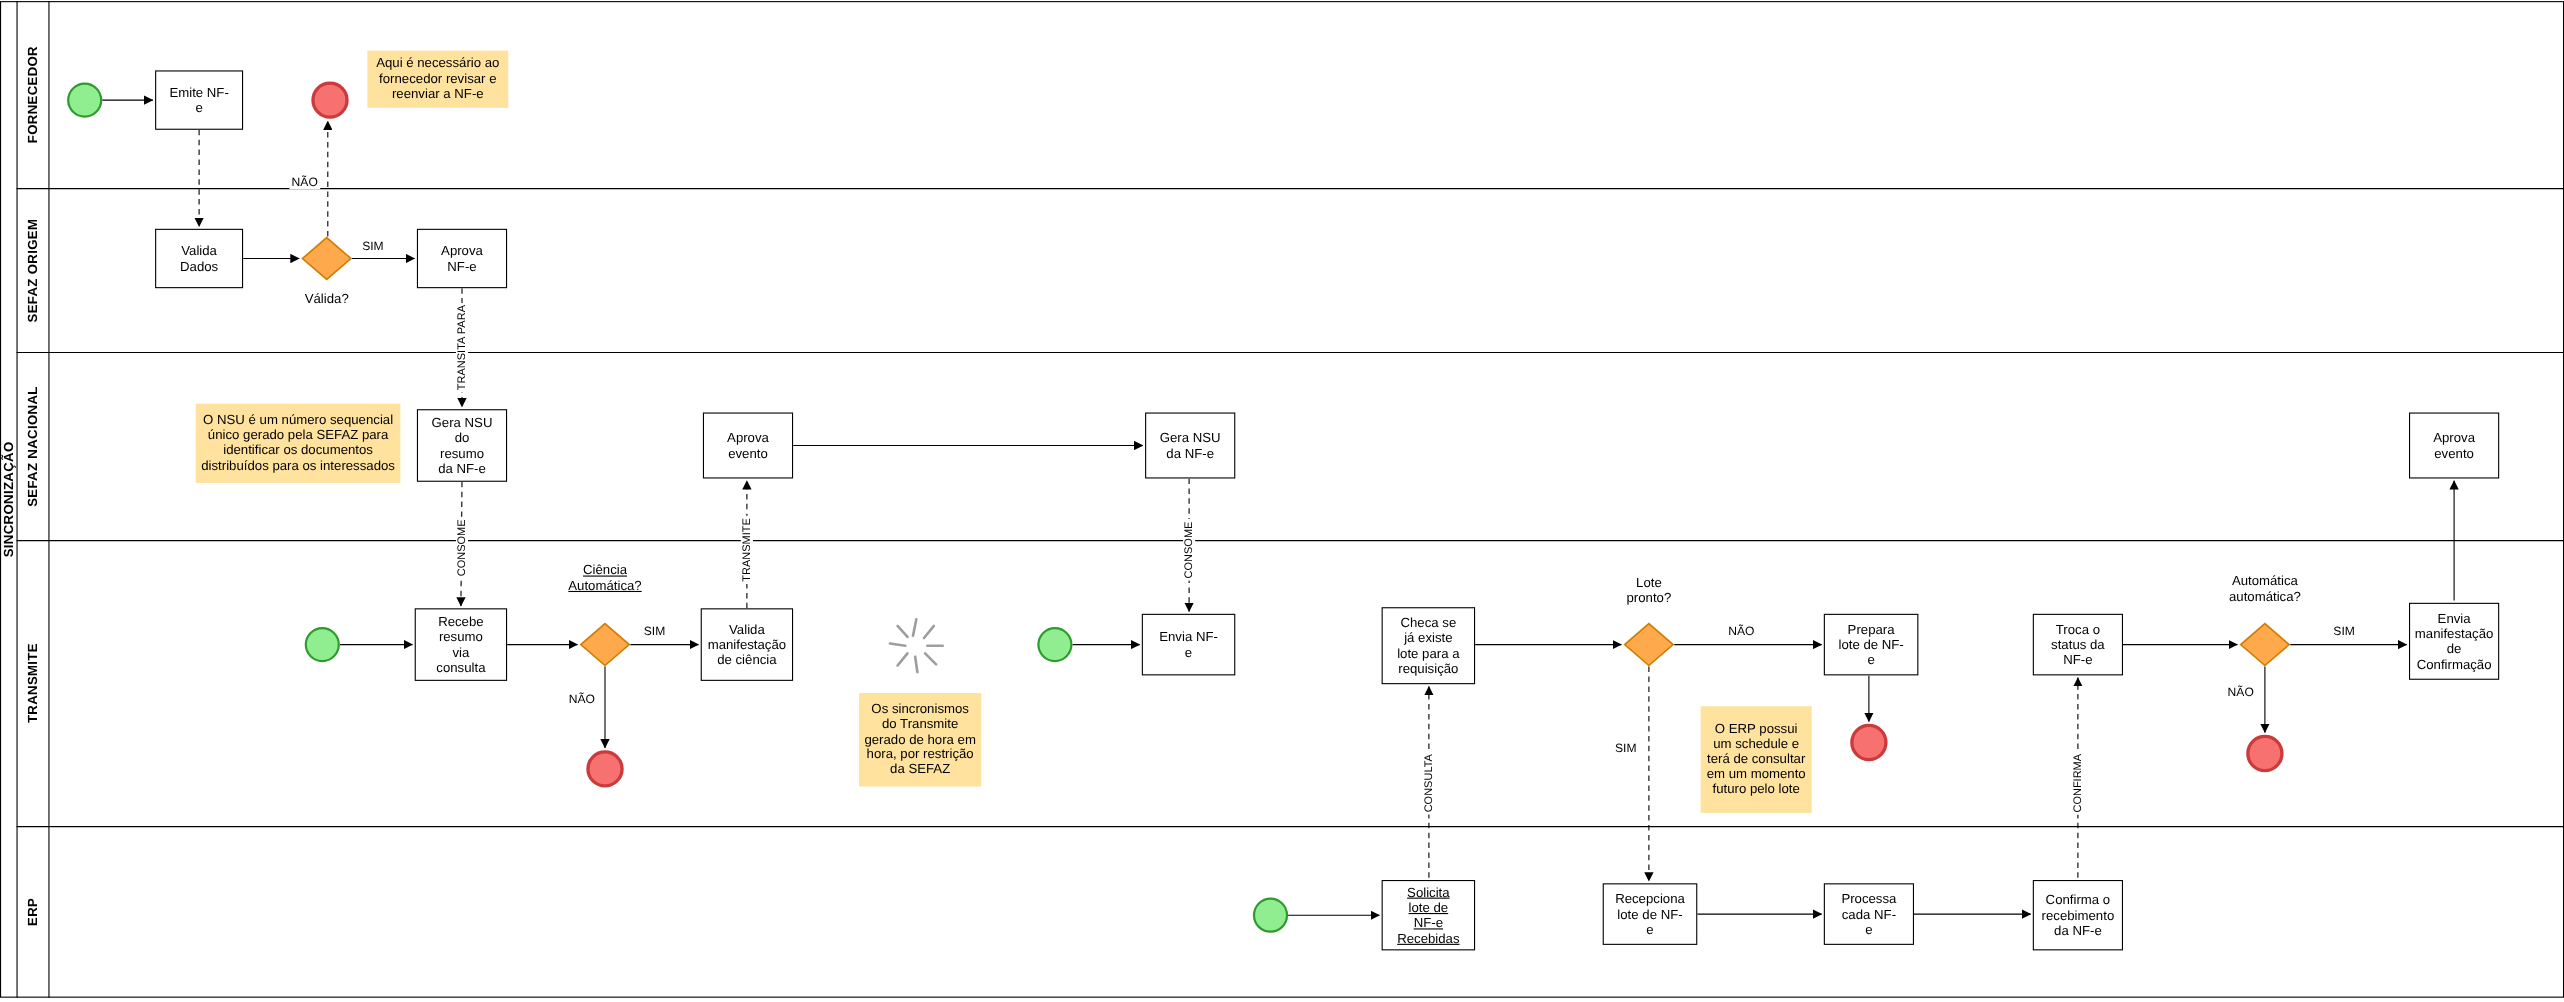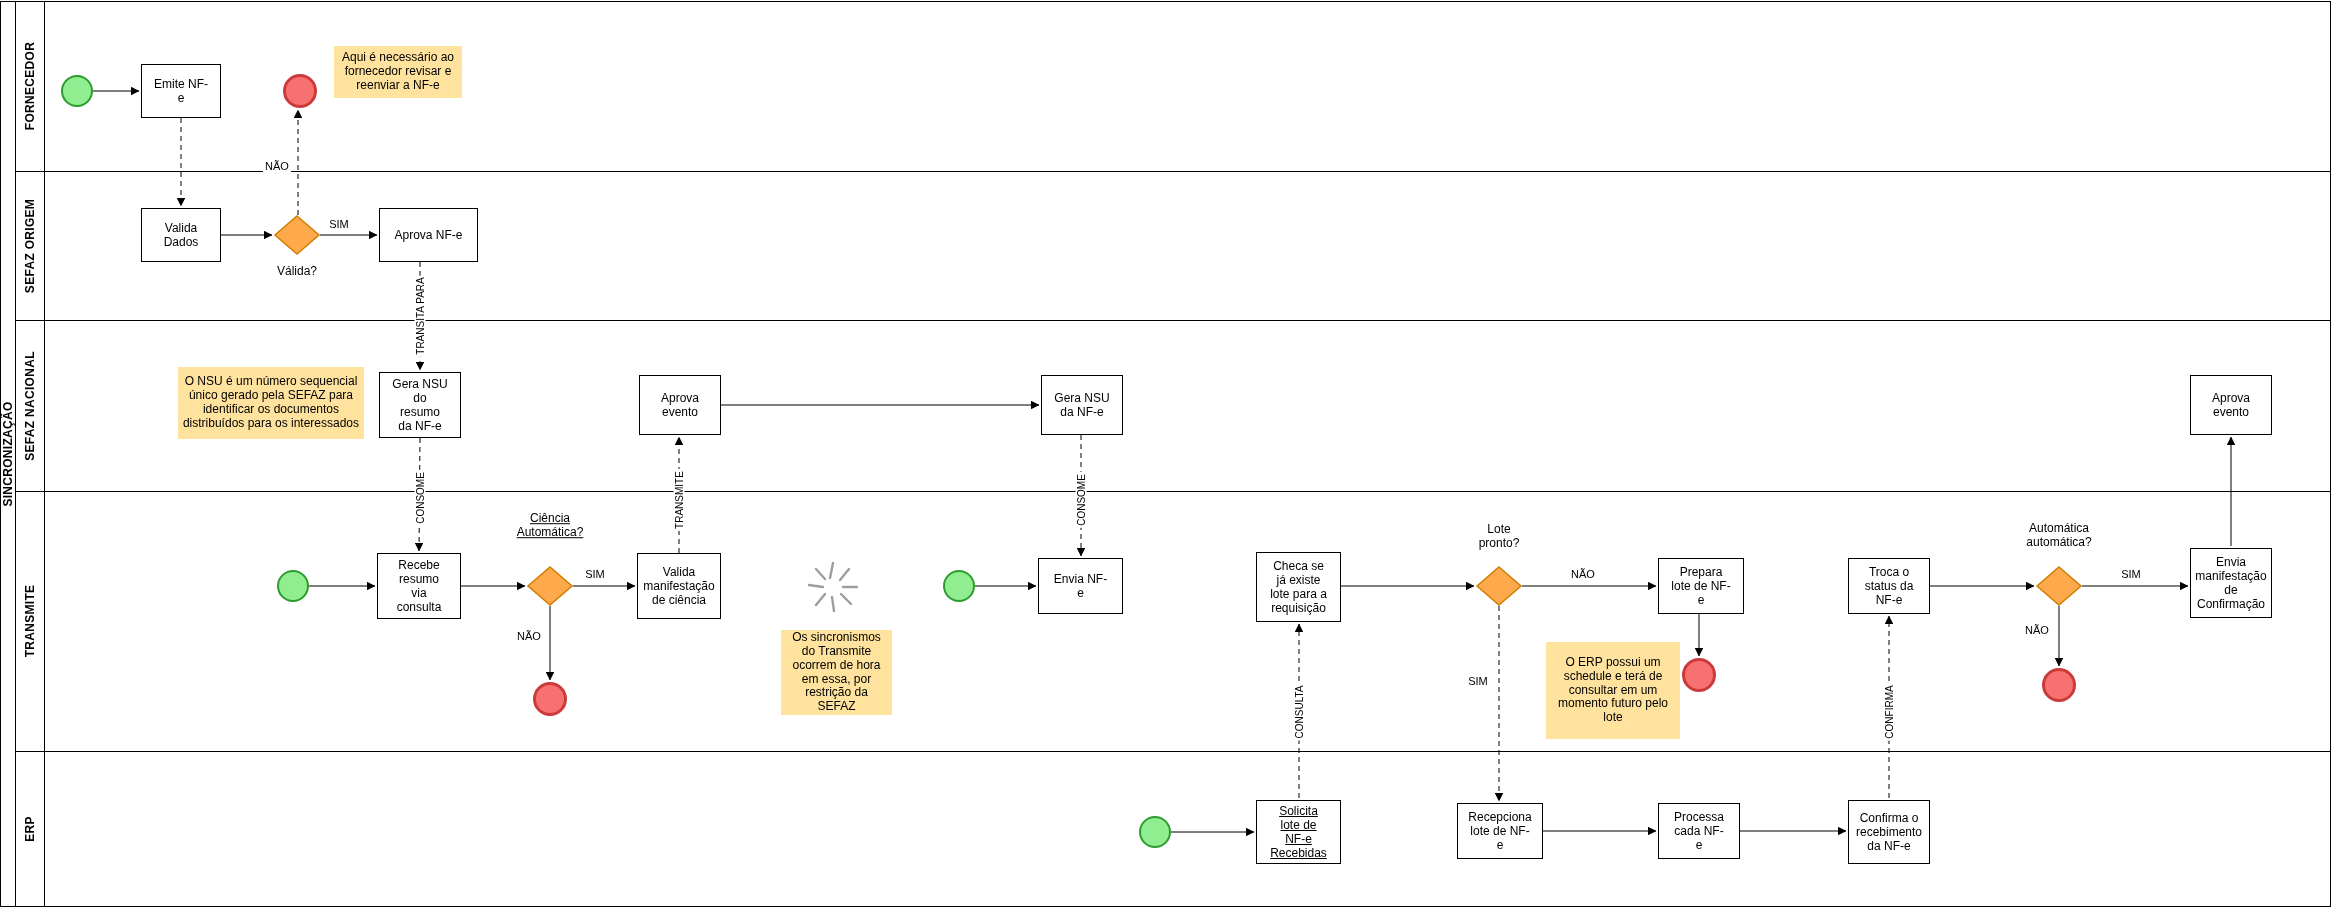--- a/index.html
+++ b/index.html
@@ -85,21 +85,21 @@
       <span>Aqui é necessário ao fornecedor revisar e reenviar a NF-e</span>
     </div>
     <div class="node task" style="left: 141px; top: 208px; width: 80px; height: 54px; background: rgb(255, 255, 255); border: 1px solid rgb(0, 0, 0);">
       <span>Valida Dados</span>
     </div>
     <div class="node gateway" style="left: 274px; top: 215px; width: 46px; height: 40px;">
       <svg viewBox="0 0 46 40">
         <polygon points="23,1 45,20 23,39 1,20" fill="#ffa94d" stroke="#d17d00" stroke-width="1.5"></polygon>
       </svg>
     </div>
-    <div class="node task" style="left: 379px; top: 208px; width: 99px; height: 54px; background: rgb(255, 255, 255); border: 1px solid rgb(0, 0, 0);">
+    <div class="node task" style="left: 379px; top: 208px; width: 82px; height: 54px; background: rgb(255, 255, 255); border: 1px solid rgb(0, 0, 0);">
       <span>Aprova NF-e</span>
     </div>
     <div class="node note" style="left: 178px; top: 367px; width: 186px; height: 72px; background: rgb(255, 226, 158);">
       <span>O NSU é um número sequencial único gerado pela SEFAZ para identificar os documentos distribuídos para os interessados</span>
     </div>
     <div class="node task" style="left: 379px; top: 372px; width: 82px; height: 66px; background: rgb(255, 255, 255); border: 1px solid rgb(0, 0, 0);">
       <span>Gera NSU do resumo da NF-e</span>
     </div>
     <div class="node task" style="left: 639px; top: 375px; width: 82px; height: 60px; background: rgb(255, 255, 255); border: 1px solid rgb(0, 0, 0);">
       <span>Aprova evento</span>
@@ -131,39 +131,39 @@
           <path d="M51 27 L37 27"></path>
           <path d="M45 44 L35 34"></path>
           <path d="M28 51 L26 37"></path>
           <path d="M10 45 L19 34"></path>
           <path d="M3 25 L17 27"></path>
           <path d="M10 9 L19 19"></path>
         </g>
       </svg>
     </div>
     <div class="node note" style="left: 781px; top: 630px; width: 111px; height: 85px; background: rgb(255, 226, 158);">
-      <span>Os sincronismos do Transmite ocorrem de hora em essa, por restrição da SEFAZ</span>
+      <span>Os sincronismos do Transmite gerado de hora em hora, por restrição da SEFAZ</span>
     </div>
     <div class="node start" style="left: 943px; top: 570px; width: 32px; height: 32px; background: rgb(144, 238, 144); border-color: rgb(45, 155, 45);"></div>
     <div class="node task" style="left: 1038px; top: 558px; width: 85px; height: 56px; background: rgb(255, 255, 255); border: 1px solid rgb(0, 0, 0);">
       <span>Envia NF-e</span>
     </div>
     <div class="node task" style="left: 1256px; top: 552px; width: 85px; height: 70px; background: rgb(255, 255, 255); border: 1px solid rgb(0, 0, 0);">
       <span>Checa se já existe lote para a requisição</span>
     </div>
     <div class="node gateway" style="left: 1476px; top: 566px; width: 46px; height: 40px;">
       <svg viewBox="0 0 46 40">
         <polygon points="23,1 45,20 23,39 1,20" fill="#ffa94d" stroke="#d17d00" stroke-width="1.5"></polygon>
       </svg>
     </div>
     <div class="node task" style="left: 1658px; top: 558px; width: 86px; height: 56px; background: rgb(255, 255, 255); border: 1px solid rgb(0, 0, 0);">
       <span>Prepara lote de NF-e</span>
     </div>
     <div class="node end" style="left: 1682px; top: 658px; width: 34px; height: 34px; background: rgb(248, 113, 113); border-color: rgb(204, 59, 59);"></div>
-    <div class="node note" style="left: 1546px; top: 642px; width: 134px; height: 97px; background: rgb(255, 226, 158);">
+    <div class="node note" style="left: 1546px; top: 642px; width: 101px; height: 97px; background: rgb(255, 226, 158);">
       <span>O ERP possui um schedule e terá de consultar em um momento futuro pelo lote</span>
     </div>
     <div class="node task" style="left: 1848px; top: 558px; width: 82px; height: 56px; background: rgb(255, 255, 255); border: 1px solid rgb(0, 0, 0);">
       <span>Troca o status da NF-e</span>
     </div>
     <div class="node gateway" style="left: 2036px; top: 566px; width: 46px; height: 40px;">
       <svg viewBox="0 0 46 40">
         <polygon points="23,1 45,20 23,39 1,20" fill="#ffa94d" stroke="#d17d00" stroke-width="1.5"></polygon>
       </svg>
     </div>

